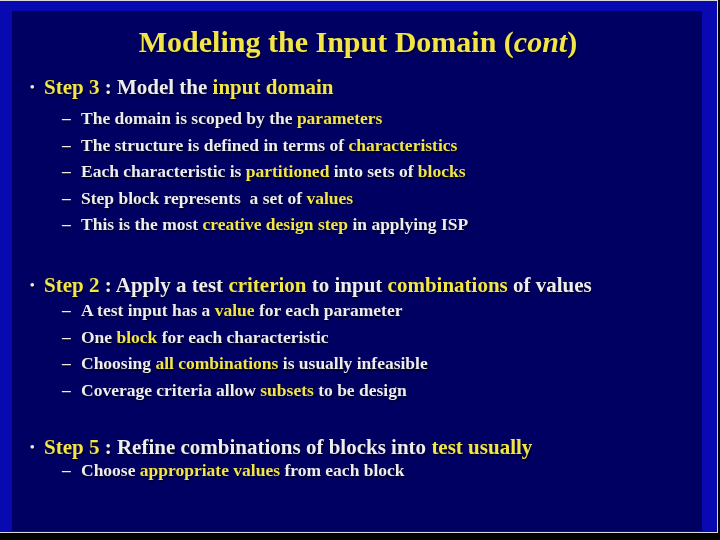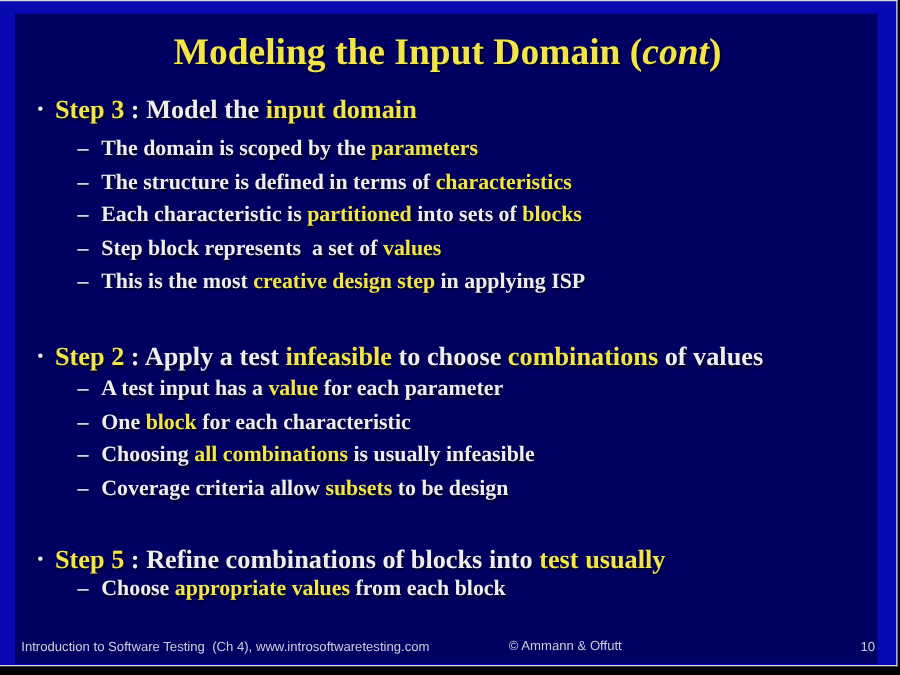--- a/index.html
+++ b/index.html
@@ -88,35 +88,30 @@
         <div class="step-line"><span class="marker">•</span><span class="hl">Step 3</span><span> : Model the </span><span class="hl">input domain</span></div>
         <div class="subs">
           <div class="sub-line"><span class="marker">–</span><span>The domain is scoped by the </span><span class="hl">parameters</span></div>
           <div class="sub-line"><span class="marker">–</span><span>The structure is defined in terms of </span><span class="hl">characteristics</span></div>
           <div class="sub-line"><span class="marker">–</span><span>Each characteristic is </span><span class="hl">partitioned</span><span> into sets of </span><span class="hl">blocks</span></div>
           <div class="sub-line"><span class="marker">–</span><span>Step block represents  a set of </span><span class="hl">values</span></div>
           <div class="sub-line"><span class="marker">–</span><span>This is the most </span><span class="hl">creative design step</span><span> in applying ISP</span></div>
         </div>
       </div>
     <div class="section" id="sec1">
-        <div class="step-line"><span class="marker">•</span><span class="hl">Step 2</span><span> : Apply a test </span><span class="hl">infeasible</span><span> to choose </span><span class="hl">combinations</span><span> of values</span></div>
+        <div class="step-line"><span class="marker">•</span><span class="hl">Step 2</span><span> : Apply a test </span><span class="hl">criterion</span><span> to input </span><span class="hl">combinations</span><span> of values</span></div>
         <div class="subs">
           <div class="sub-line"><span class="marker">–</span><span>A test input has a </span><span class="hl">value</span><span> for each parameter</span></div>
           <div class="sub-line"><span class="marker">–</span><span>One </span><span class="hl">block</span><span> for each characteristic</span></div>
           <div class="sub-line"><span class="marker">–</span><span>Choosing </span><span class="hl">all combinations</span><span> is usually infeasible</span></div>
           <div class="sub-line"><span class="marker">–</span><span>Coverage criteria allow </span><span class="hl">subsets</span><span> to be design</span></div>
         </div>
       </div>
     <div class="section" id="sec2">
         <div class="step-line"><span class="marker">•</span><span class="hl">Step 5</span><span> : Refine combinations of blocks into </span><span class="hl">test usually</span></div>
         <div class="subs">
           <div class="sub-line"><span class="marker">–</span><span>Choose </span><span class="hl">appropriate values</span><span> from each block</span></div>
         </div>
       </div>
 
-    <div class="footer">
-      <span class="footer-left">Introduction to Software Testing  (Ch 4), www.introsoftwaretesting.com</span>
-      <span class="footer-center">© Ammann &amp; Offutt</span>
-      <span class="footer-right">10</span>
-    </div>
 
   </div>
 </div>
 
 </body></html>

